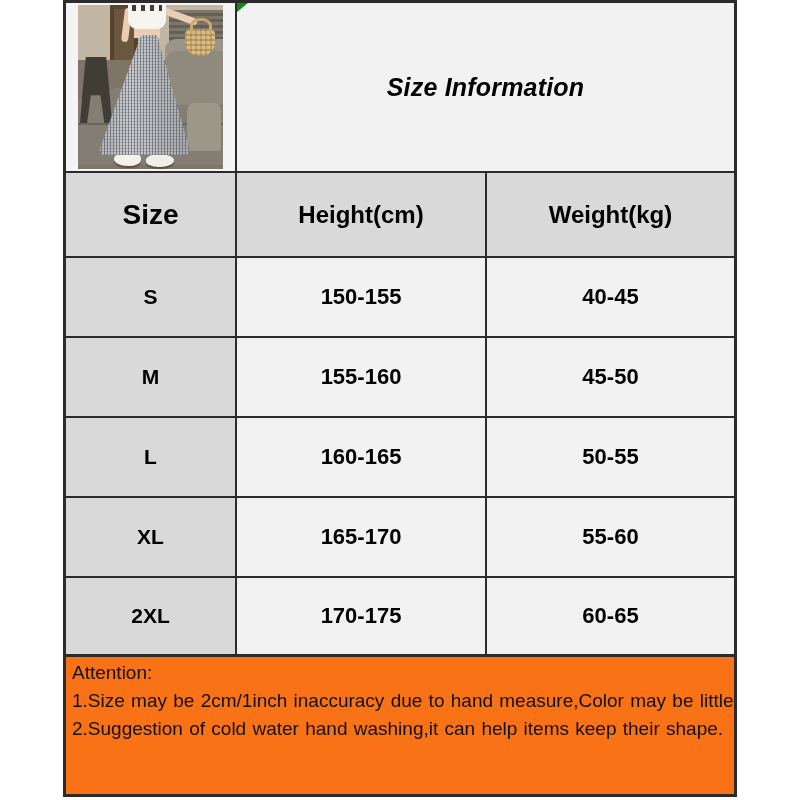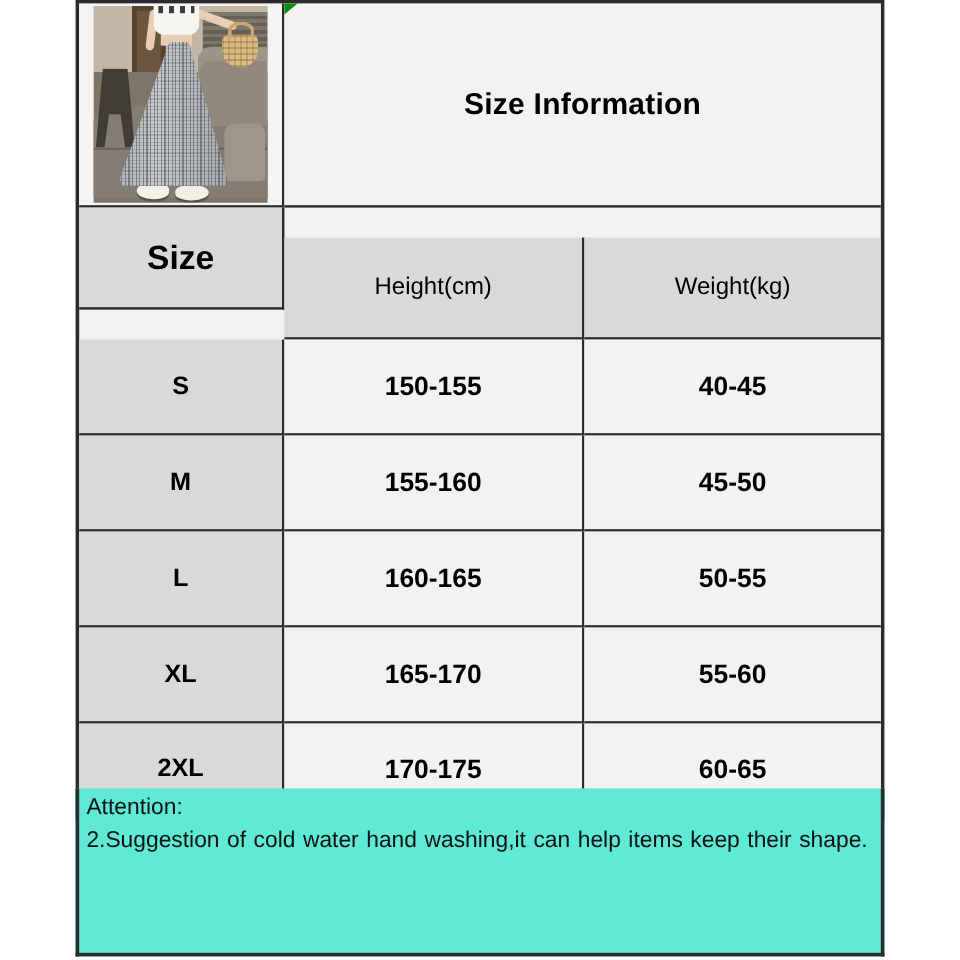--- a/index.html
+++ b/index.html
@@ -9,39 +9,39 @@
 
   
   .tbl{position:absolute;left:63px;top:0;width:674px;border:3px solid #2b2b2b;background:#f2f2f2;}
   .row{display:flex;}
   .cell{border-right:2px solid #2b2b2b;border-bottom:2px solid #2b2b2b;display:flex;align-items:center;justify-content:center;background:#f2f2f2;position:relative;}
   .cell.last{border-right:none;}
   .row.lastrow .cell{border-bottom:none;}
   .c1{width:171px;}
   .c2{width:250px;}
   .c3{width:247px;}
-  .c23{width:497px;}
+  .c23{width:497px;font-style:italic;}
   .h-top{height:170px;}
   .h-head{height:85px;text-align:right;}
   .h-data{height:80px;}
   .h-last{height:76px;}
   .shade{background:#d9d9d9;}
   .title-txt{font-size:25px;font-weight:bold;letter-spacing:0.2px;}
   .size-head{font-size:28px;font-weight:bold;}
-  .col-head{font-size:20px;font-weight:normal;margin-top:25px;}
+  .col-head{font-size:24px;font-weight:bold;}
   .sz{font-size:21px;font-weight:bold;}
   .val{font-size:22px;font-weight:bold;}
 
   
   .corner-flag{position:absolute;top:0;left:0;width:0;height:0;
     border-top:9px solid #0f8c12;border-right:11px solid transparent;}
 
   
   .attention{position:absolute;left:63px;top:657px;width:674px;height:140px;
-    border:3px solid #2b2b2b;border-top:none;background:#5eead4;padding:2px 6px;overflow:hidden;}
+    border:3px solid #2b2b2b;border-top:none;background:#f97316;padding:2px 6px;overflow:hidden;}
   .attention .ln{font-size:19px;line-height:28px;white-space:nowrap;word-spacing:1px;color:#111;}
 
   
   .photo-cell{align-items:flex-start;background:#f4f4f4;}
   .photo{position:relative;width:145px;height:164px;margin-top:2px;background:#c2b7a5;overflow:hidden;}
   .ph-doorframe{position:absolute;left:32px;top:0;width:28px;height:60px;background:#6b563f;box-shadow:inset 0 0 0 4px #57442f;}
   .ph-blind{position:absolute;right:0;top:5px;width:54px;height:32px;
     background:repeating-linear-gradient(180deg,#7d776b 0 3px,#665f55 3px 6px);}
   .ph-floor{position:absolute;left:0;top:55px;width:145px;height:109px;background:#7e7568;}
   .ph-floorline{position:absolute;left:0;top:118px;width:145px;height:2px;background:#5c564c;opacity:.6;}
@@ -138,16 +138,17 @@
     </div>
     <div class="row lastrow">
       <div class="cell c1 h-last shade sz">2XL</div>
       <div class="cell c2 h-last val">170-175</div>
       <div class="cell c3 h-last val last">60-65</div>
     </div>
   </div>
 
   <div class="attention">
     <div class="ln">Attention:</div>
+    <div class="ln">1.Size may be 2cm/1inch inaccuracy due to hand measure,Color may be little</div>
     <div class="ln">2.Suggestion of cold water hand washing,it can help items keep their shape.</div>
   </div>
 
 </div>
 
 </body></html>

